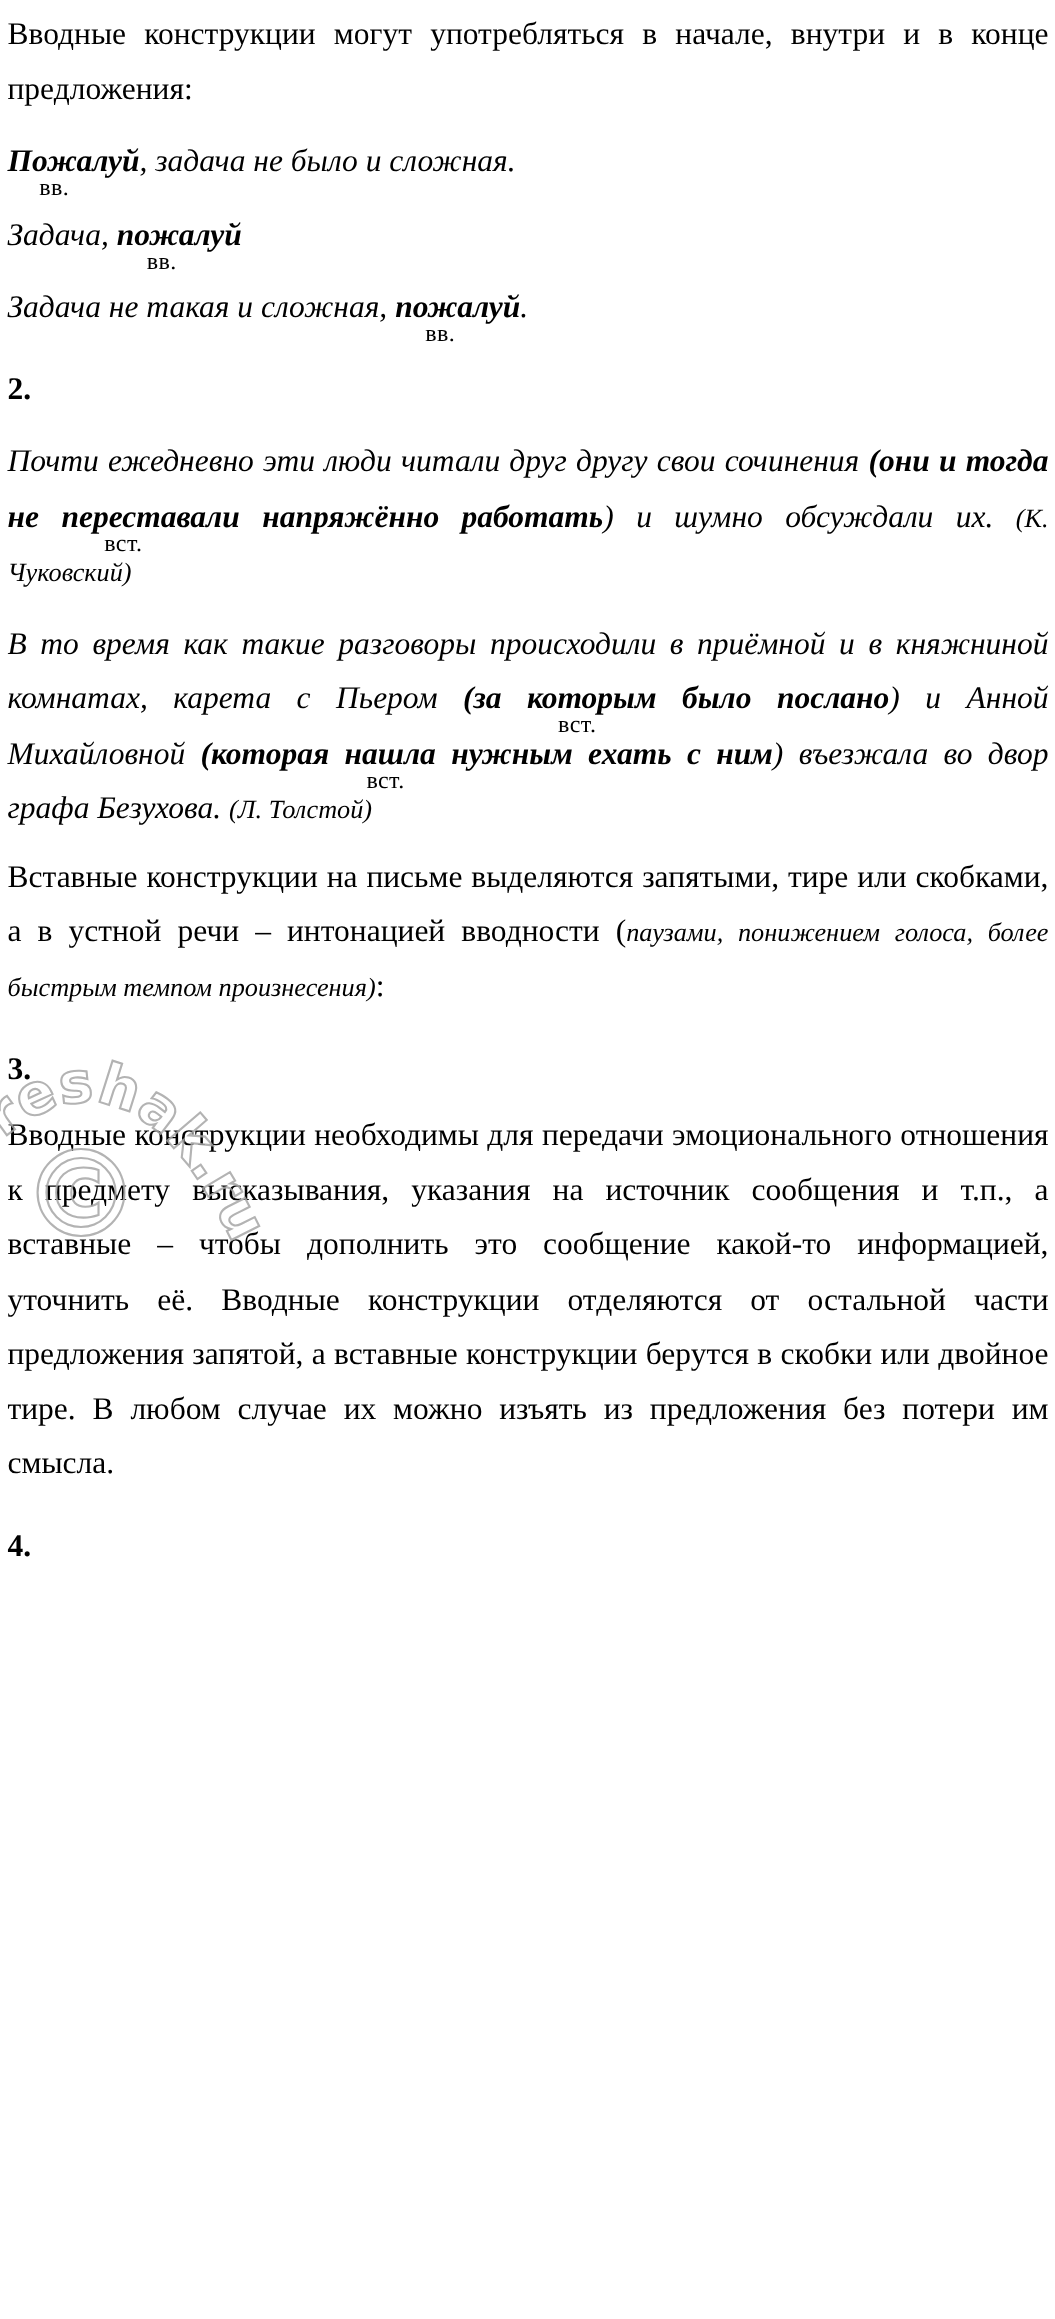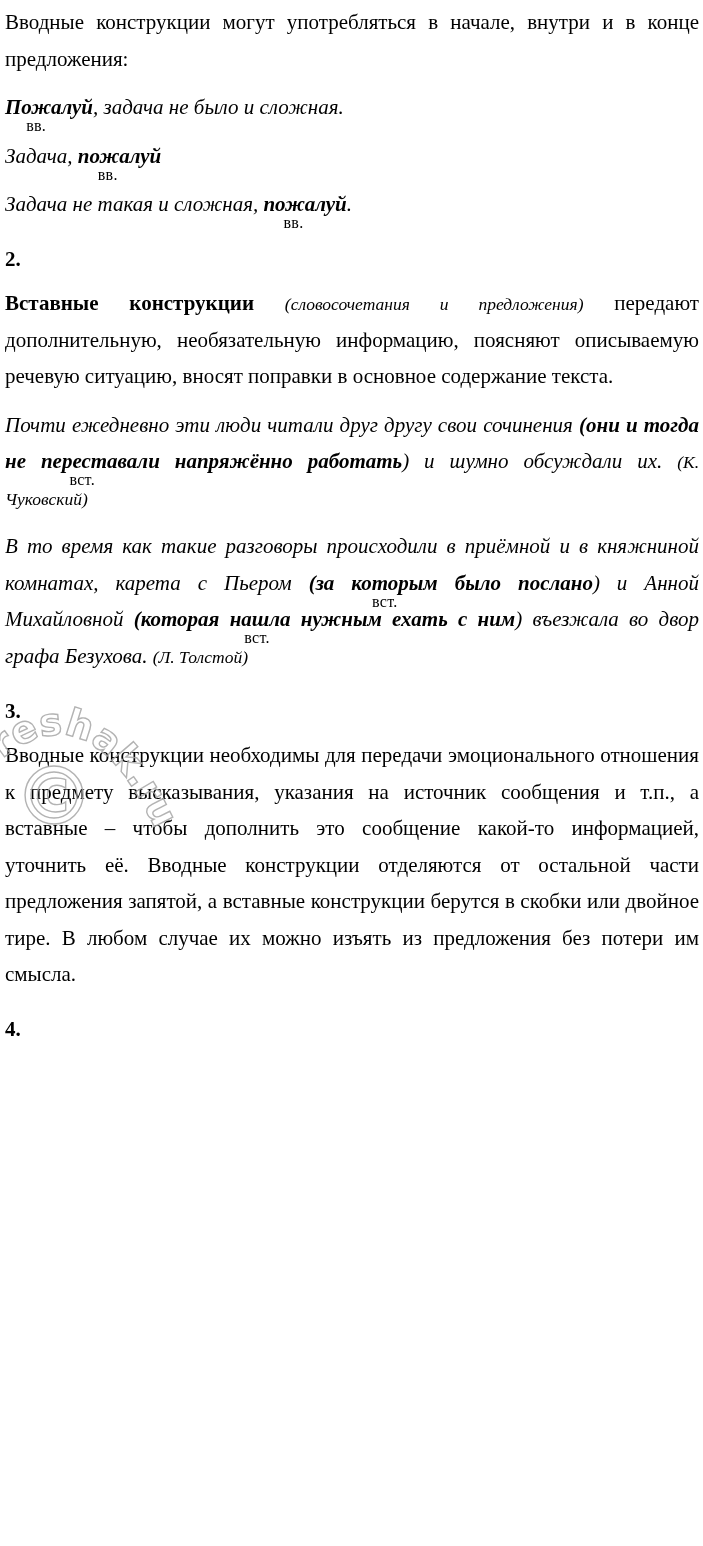--- a/index.html
+++ b/index.html
@@ -68,23 +68,23 @@
 <body>
 
 <div class="page">
 
   <div>
       <div class="block paragraph"><span class="seg">Вводные конструкции могут употребляться в начале, внутри и в конце предложения:</span></div>
       <div class="block example"><span class="seg b i labeled">Пожалуй<span class="label">вв.</span></span><span class="seg i">, задача не было и сложная.</span></div>
       <div class="block example"><span class="seg i">Задача, </span><span class="seg b i labeled">пожалуй<span class="label">вв.</span></span></div>
       <div class="block example"><span class="seg i">Задача не такая и сложная, </span><span class="seg b i labeled">пожалуй<span class="label">вв.</span></span><span class="seg i">.</span></div>
       <div class="block number"><span class="seg b">2.</span></div>
-      <div class="block paragraph"><span class="seg b">Вставные конструкции </span><span class="seg i sm">(словосочетания и предложения)</span><span class="seg"> передают дополнительную, необязательную информацию, поясняют описываемую речевую ситуацию, вносят поправки в основное содержание текста.</span></div>
       <div class="block example"><span class="seg i">Почти ежедневно эти люди читали друг другу свои сочинения </span><span class="seg b i">(они и тогда не </span><span class="seg b i labeled">переставали<span class="label">вст.</span></span><span class="seg b i"> напряжённо работать</span><span class="seg i">) и шумно обсуждали их. </span><span class="seg i sm">(К. Чуковский)</span></div>
       <div class="block example"><span class="seg i">В то время как такие разговоры происходили в приёмной и в княжниной комнатах, карета с Пьером </span><span class="seg b i">(за </span><span class="seg b i labeled">которым<span class="label">вст.</span></span><span class="seg b i"> было послано</span><span class="seg i">) и Анной Михайловной </span><span class="seg b i">(которая </span><span class="seg b i labeled">нашла<span class="label">вст.</span></span><span class="seg b i"> нужным ехать с ним</span><span class="seg i">) въезжала во двор графа Безухова. </span><span class="seg i sm">(Л. Толстой)</span></div>
+      <div class="block paragraph"><span class="seg">Вставные конструкции на письме выделяются запятыми, тире или скобками, а в устной речи – интонацией вводности (</span><span class="seg i sm">паузами, понижением голоса, более быстрым темпом произнесения)</span><span class="seg">:</span></div>
       <div class="block number"><span class="seg b">3.</span></div>
       <div class="block paragraph"><span class="seg">Вводные конструкции необходимы для передачи эмоционального отношения к предмету высказывания, указания на источник сообщения и т.п., а вставные – чтобы дополнить это сообщение какой-то информацией, уточнить её. Вводные конструкции отделяются от остальной части предложения запятой, а вставные конструкции берутся в скобки или двойное тире. В любом случае их можно изъять из предложения без потери им смысла.</span></div>
       <div class="block number"><span class="seg b">4.</span></div>
     </div>
 
   <svg class="wm wm-1" width="200" height="155" viewBox="0 0 200 155" aria-hidden="true">
     <defs>
       <path id="wm-arc-1" d="M 4,55 Q 95,-20 163,138" fill="none"></path>
     </defs>
     <text font-size="38">

